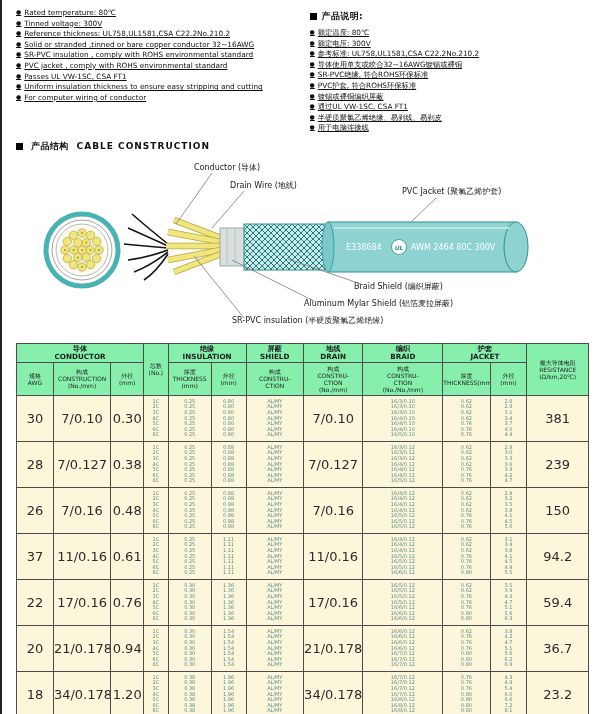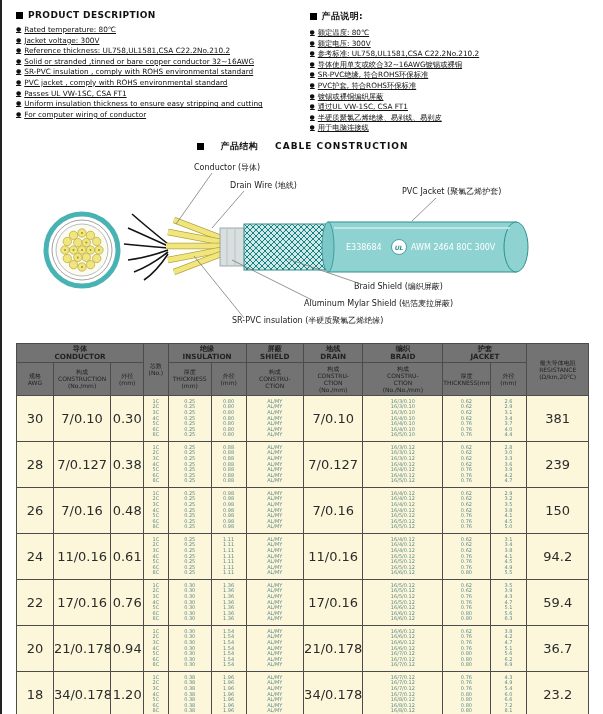--- a/index.html
+++ b/index.html
@@ -11,57 +11,53 @@
   .top{display:flex;gap:14px;}
   .col{flex:1;min-width:0;}
   h3.sec{font-size:9px;font-weight:bold;margin:2px 0 5px 0;display:flex;align-items:center;gap:5px;letter-spacing:.4px;}
   .sq{width:7px;height:7px;background:#000;display:inline-block;flex:0 0 auto;}
   ul.bullets{list-style:none;margin:0;padding:0;text-decoration:underline;}
   ul.bullets li{font-size:7.3px;line-height:10.6px;display:flex;gap:3px;align-items:baseline;white-space:nowrap;overflow:hidden;}
   .dot{font-size:6px;flex:0 0 auto;position:relative;top:-1px;}
 
   
   .construction{margin-top:6px;}
-  .construction h3.sec{gap:17px;justify-content:center;}
+  .construction h3.sec{gap:8px;}
   .construction h3.sec .en{letter-spacing:1px;}
   svg text{font-family:"DejaVu Sans","Liberation Sans",sans-serif;}
   .lbl{font-size:8px;fill:#1a1a1a;}
   .leader{stroke:#7a7a7a;stroke-width:.8;fill:none;}
 
   
   table.spec{border-collapse:collapse;width:100%;table-layout:fixed;margin-top:5px;}
   table.spec th,table.spec td{border:1px solid #4c4c4c;text-align:center;vertical-align:middle;padding:1px 0;overflow:hidden;}
-  table.spec thead th{background:#737373;color:#222;}
+  table.spec thead th{background:#86efac;color:#222;}
   th.grp{font-size:7.2px;font-weight:bold;white-space:pre-line;line-height:8px;height:16px;}
   th.sub{font-size:6px;font-weight:normal;white-space:pre-line;line-height:7px;height:30px;}
   tbody td{background:#fcf7da;height:43px;}
   td.big{font-size:13px;color:#2b2b2b;}
   td.stack{font-size:5px;line-height:5.6px;color:#5f8a8a;white-space:pre-line;}
 </style>
 </head>
 <body>
 
 <div class="page">
 
   <div class="top">
     <section class="col">
-      <h3 class="sec">
-        <span class="sq"></span>
-        <span>PRODUCT DESCRIPTION</span>
-      </h3>
       <ul class="bullets">
 
           <li>
             <span class="dot">●</span>
             <span>Rated temperature: 80℃</span>
           </li>
 
           <li>
             <span class="dot">●</span>
-            <span>Jacket voltage: 300V</span>
+            <span>Tinned voltage: 300V</span>
           </li>
 
           <li>
             <span class="dot">●</span>
             <span>Reference thickness: UL758,UL1581,CSA C22.2No.210.2</span>
           </li>
 
           <li>
             <span class="dot">●</span>
             <span>Solid or stranded ,tinned or bare copper conductor 32~16AWG</span>
@@ -497,21 +493,21 @@
 3.2
 3.5
 3.8
 4.1
 4.5
 5.0</td>
           <td class="big">150</td>
         </tr>
 
         <tr>
-          <td class="big">24</td>
+          <td class="big">37</td>
           <td class="big">11/0.16</td>
           <td class="big">0.61</td>
           <td class="stack">1C
 2C
 3C
 4C
 5C
 6C
 8C</td>
           <td class="stack">0.25

